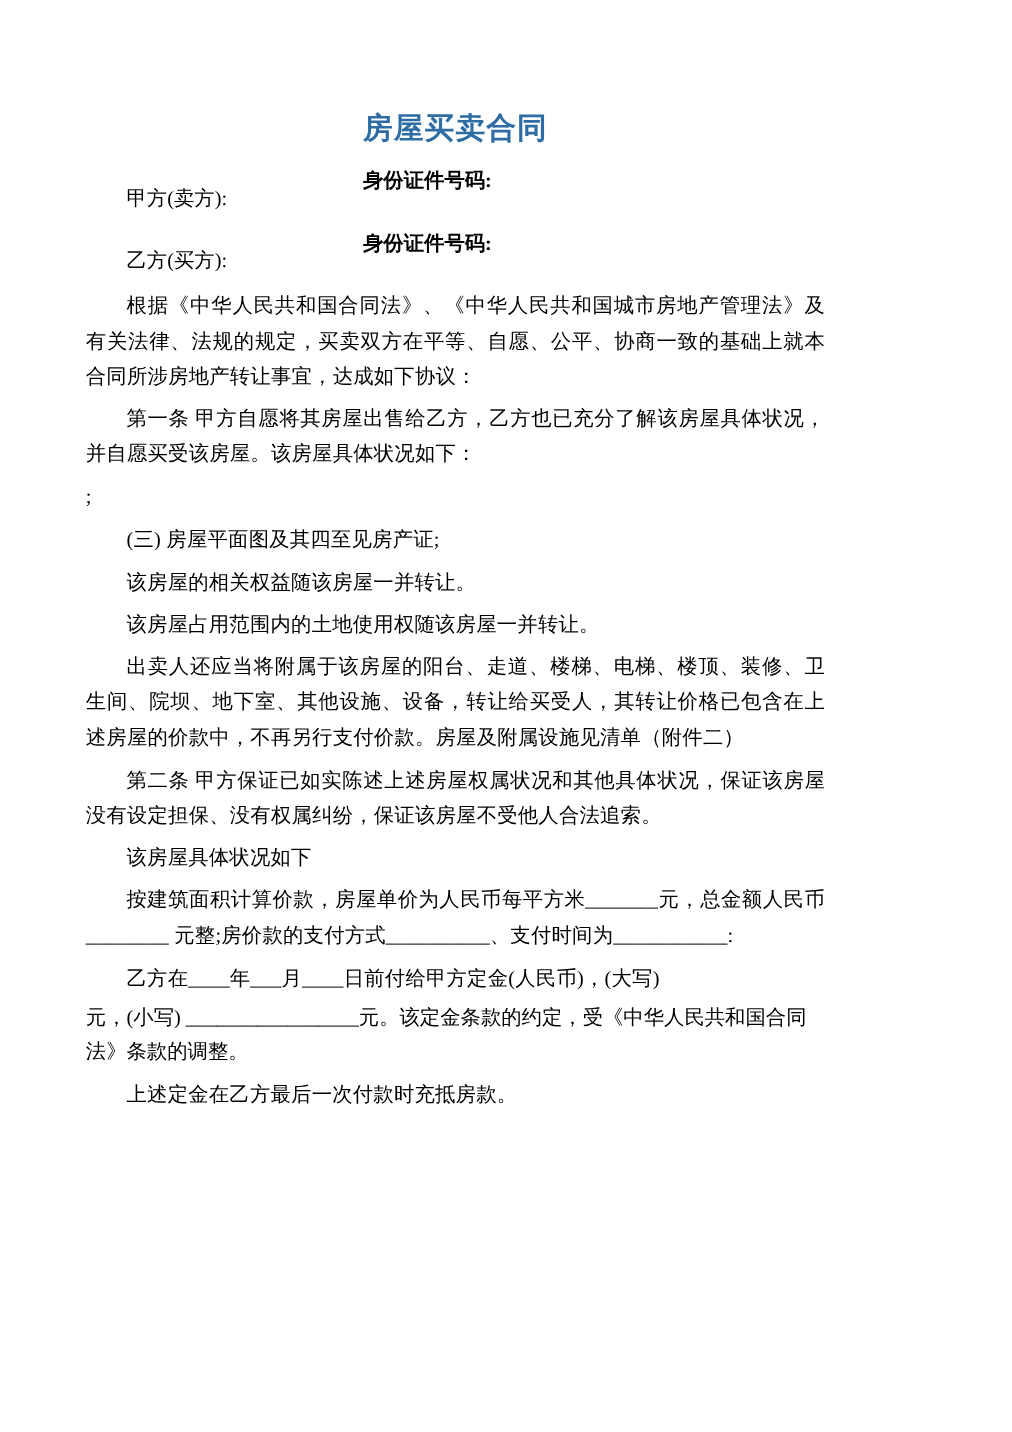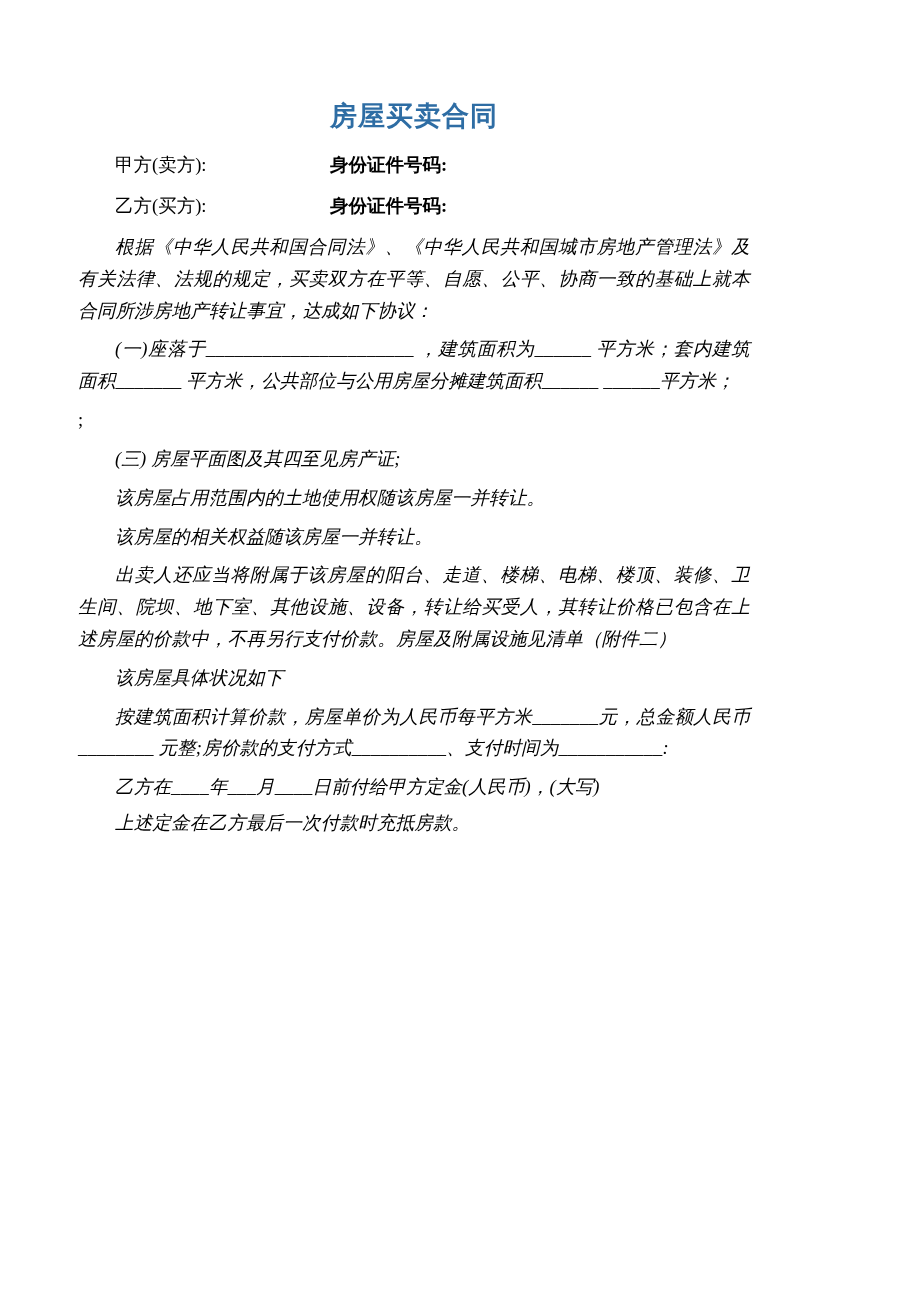--- a/index.html
+++ b/index.html
@@ -30,36 +30,36 @@
     letter-spacing: 1px;
     margin: 0 0 18px 0;
     line-height: 1.2;
   }
   .para {
     font-size: 18.5px;
     line-height: 1.72;
     margin: 0 0 7px 0;
     text-align: justify;
     letter-spacing: 0.2px;
-    font-style: italic;
   }
   .indent {
     text-indent: 2em;
   }
   .party-row {
     font-size: 18.5px;
     line-height: 1.72;
     margin: 0 0 9px 0;
     display: flex;
     text-indent: 0;
     padding-left: 2em;
   }
   .party-row .label {
     width: 215px;
     flex: 0 0 215px;
+    margin-top: 16px;
   }
   .party-row .field {
     flex: 1 1 auto;
     font-weight: bold;
   }
   .tight {
     margin-bottom: 4px;
   }
   .hang {
     margin: 0 0 7px 0;
@@ -79,37 +79,39 @@
     <span class="field">身份证件号码:</span>
   </div>
 
   <div class="party-row">
     <span class="label">乙方(买方):</span>
     <span class="field">身份证件号码:</span>
   </div>
 
   <p class="para indent">根据《中华人民共和国合同法》、《中华人民共和国城市房地产管理法》及有关法律、法规的规定，买卖双方在平等、自愿、公平、协商一致的基础上就本合同所涉房地产转让事宜，达成如下协议：</p>
 
+  <p class="para indent">第一条 甲方自愿将其房屋出售给乙方，乙方也已充分了解该房屋具体状况，并自愿买受该房屋。该房屋具体状况如下：</p>
 
-  <p class="para indent">(一)座落于______________________ ，建筑面积为______ 平方米；套内建筑面积_______ 平方米，公共部位与公用房屋分摊建筑面积______ ______平方米；</p>
 
 
   <p class="hang">;</p>
 
   <p class="para indent">(三) 房屋平面图及其四至见房产证;</p>
 
+  <p class="para indent">该房屋的相关权益随该房屋一并转让。</p>
+
   <p class="para indent">该房屋占用范围内的土地使用权随该房屋一并转让。</p>
-
-  <p class="para indent">该房屋的相关权益随该房屋一并转让。</p>
 
   <p class="para indent">出卖人还应当将附属于该房屋的阳台、走道、楼梯、电梯、楼顶、装修、卫生间、院坝、地下室、其他设施、设备，转让给买受人，其转让价格已包含在上述房屋的价款中，不再另行支付价款。房屋及附属设施见清单（附件二）</p>
 
+  <p class="para indent">第二条 甲方保证已如实陈述上述房屋权属状况和其他具体状况，保证该房屋没有设定担保、没有权属纠纷，保证该房屋不受他人合法追索。</p>
 
   <p class="para indent">该房屋具体状况如下</p>
 
   <p class="para indent">按建筑面积计算价款，房屋单价为人民币每平方米_______元，总金额人民币________ 元整;房价款的支付方式__________、支付时间为___________:</p>
 
   <p class="para indent tight">乙方在____年___月____日前付给甲方定金(人民币)，(大写)</p>
 
+  <p class="hang">元，(小写)                _________________元。该定金条款的约定，受《中华人民共和国合同法》条款的调整。</p>
 
   <p class="para indent">上述定金在乙方最后一次付款时充抵房款。</p>
 
 </div>
 
 </body></html>

